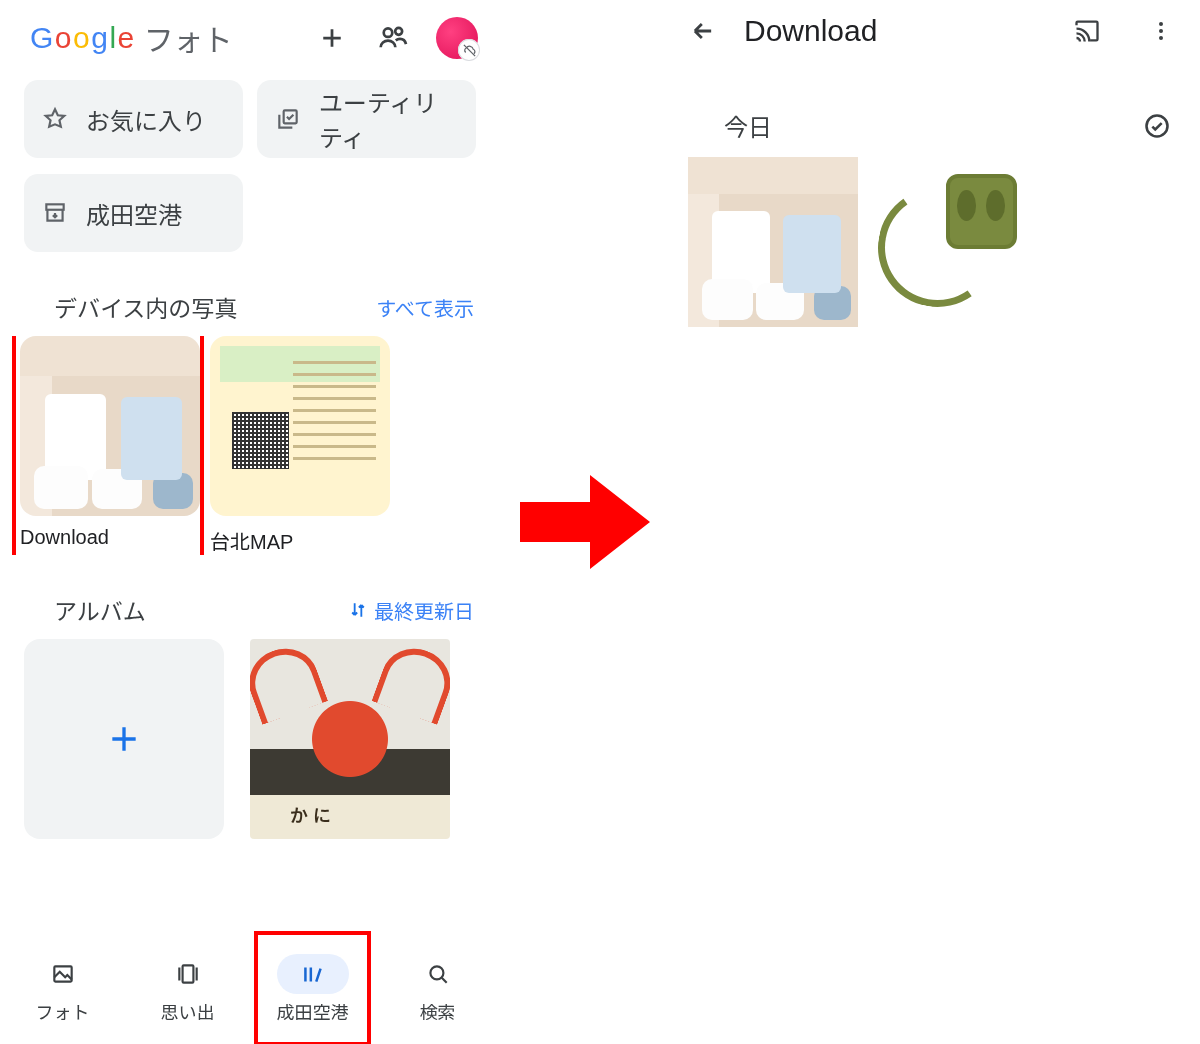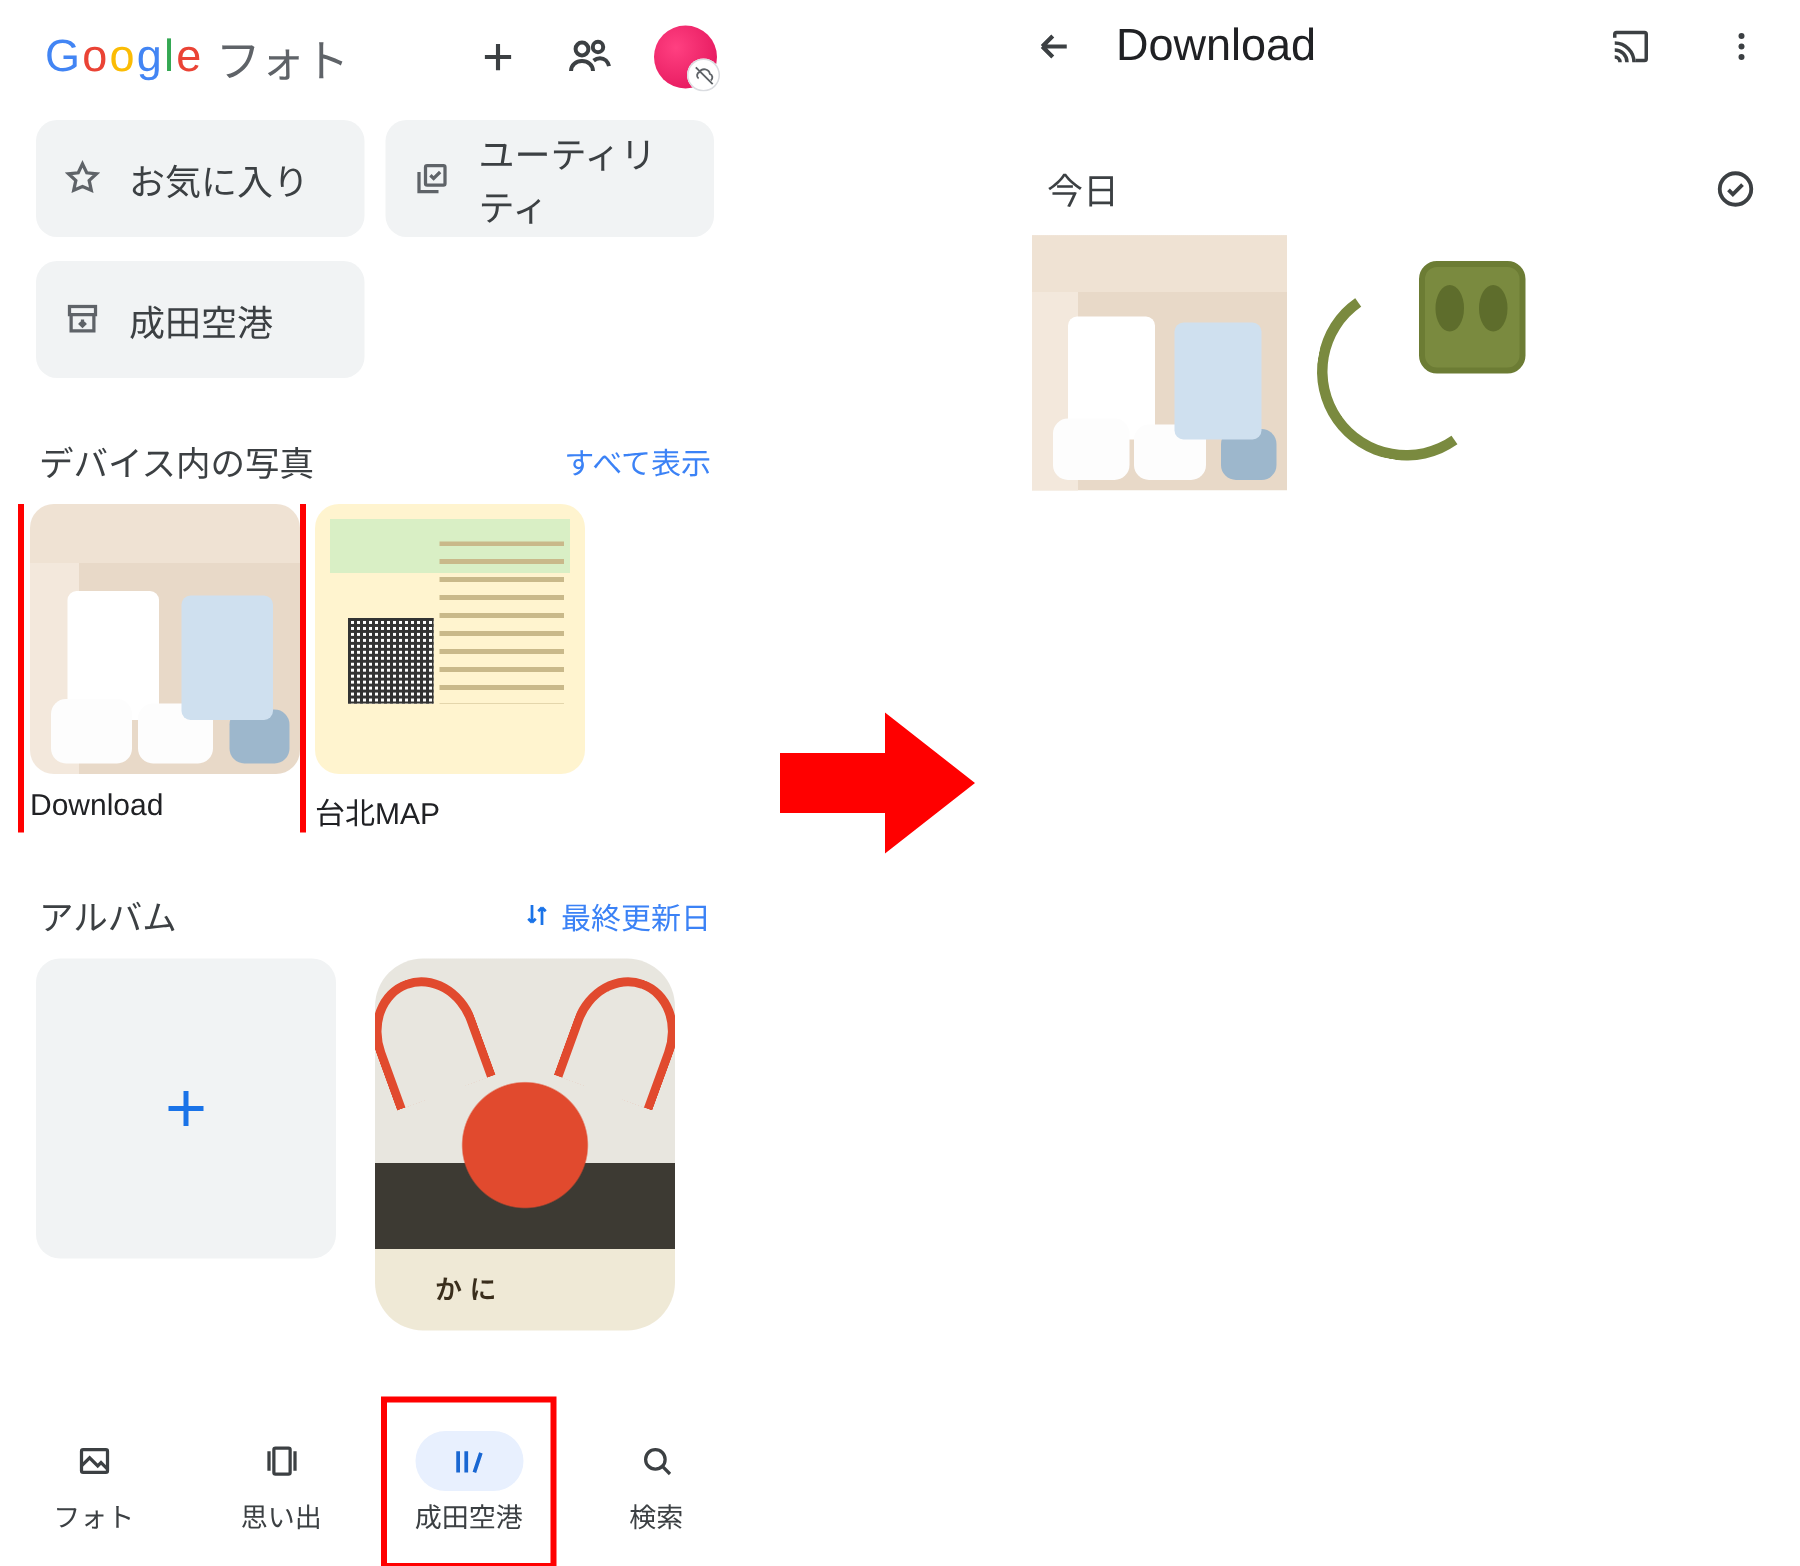--- a/index.html
+++ b/index.html
@@ -48,41 +48,42 @@
     background:#f1f3f4; border-radius:14px; height:78px;
     display:flex; align-items:center; padding:0 18px; gap:18px;
     color:#3c4043; font-size:24px; cursor:pointer;
   }
   .chip .chip-icon{ color:#5f6368; display:flex; }
 
   
   .section-row {
     display:flex; justify-content:space-between; align-items:center;
     padding: 38px 26px 12px 26px;
+    margin-left: 28px;
   }
   .section-title { font-size:23px; color:#3c4043; }
   .section-link { font-size:20px; color:#3b82f6; display:flex; align-items:center; gap:6px; cursor:pointer;}
 
   
   .folder-row { display:flex; gap:14px; padding:0 20px; overflow:hidden;}
   .folder { width:188px; flex-shrink:0; }
   .folder.highlighted { outline:4px solid #ff0000; outline-offset:-2px; padding:6px 6px 8px 6px; margin:-6px -6px -8px -6px;}
   .folder-thumb {
     width:180px; height:180px; border-radius:16px; background:#e8eaed; overflow:hidden; position:relative;
   }
   .folder.highlighted .folder-thumb{ margin:0; }
   .folder-label { font-size:20px; margin-top:10px; color:#202124;}
 
   
   .album-row{ display:flex; gap:26px; padding:0 24px;}
   .album-add{
     width:200px; height:200px; border-radius:16px; background:#f1f3f4;
     display:flex; align-items:center; justify-content:center; color:#1a73e8; font-size:48px; cursor:pointer;
   }
-  .album-thumb{ width:200px; height:248px; border-radius:32px; background:#dcd3c6; overflow:hidden; position:relative;}
+  .album-thumb{ width:200px; height:200px; border-radius:4px; background:#dcd3c6; overflow:hidden; position:relative;}
 
   
   .bottom-nav{
     position:absolute; bottom:0; left:0; right:0; height:112px; background:#fff;
     display:flex; border-top:1px solid #fff;
   }
   .nav-item{ flex:1; display:flex; flex-direction:column; align-items:center; justify-content:center; gap:4px; color:#3c4043; font-size:18px; cursor:pointer;}
   .nav-pill{ width:72px; height:40px; border-radius:20px; display:flex; align-items:center; justify-content:center;}
   .nav-item.active .nav-pill{ background:#e8f0fe; color:#1967d2;}
   .nav-item.highlighted{ position:relative;}
@@ -91,21 +92,21 @@
   }
 
   
   .big-arrow{ color:#ff0000; }
 
   
   .r-header{ display:flex; align-items:center; padding:14px 24px 14px 18px; gap:26px;}
   .r-title{ font-size:30px; color:#202124; flex:1;}
   .r-icon{ width:30px; height:30px; color:#3c4043; display:flex; align-items:center; justify-content:center; cursor:pointer;}
   .r-section{ display:flex; justify-content:space-between; align-items:center; padding:46px 28px 14px 28px;}
-  .r-section-title{ font-size:24px; color:#3c4043;}
+  .r-section-title{ font-size:24px; color:#3c4043;margin-left:26px;}
   .r-grid{ display:flex; gap:6px; padding:0 18px;}
   .r-thumb{ width:170px; height:170px; background:#eee; position:relative; overflow:hidden;}
 
   
   .img-earbuds-store{
     background:
       linear-gradient(#efe2d3 0 22%, transparent 22%),
       linear-gradient(90deg,#f3e8dc 0 18%, transparent 18%),
       linear-gradient(#e8d9c8 78% 100%, transparent 0 78%),
       #f4ede4;

